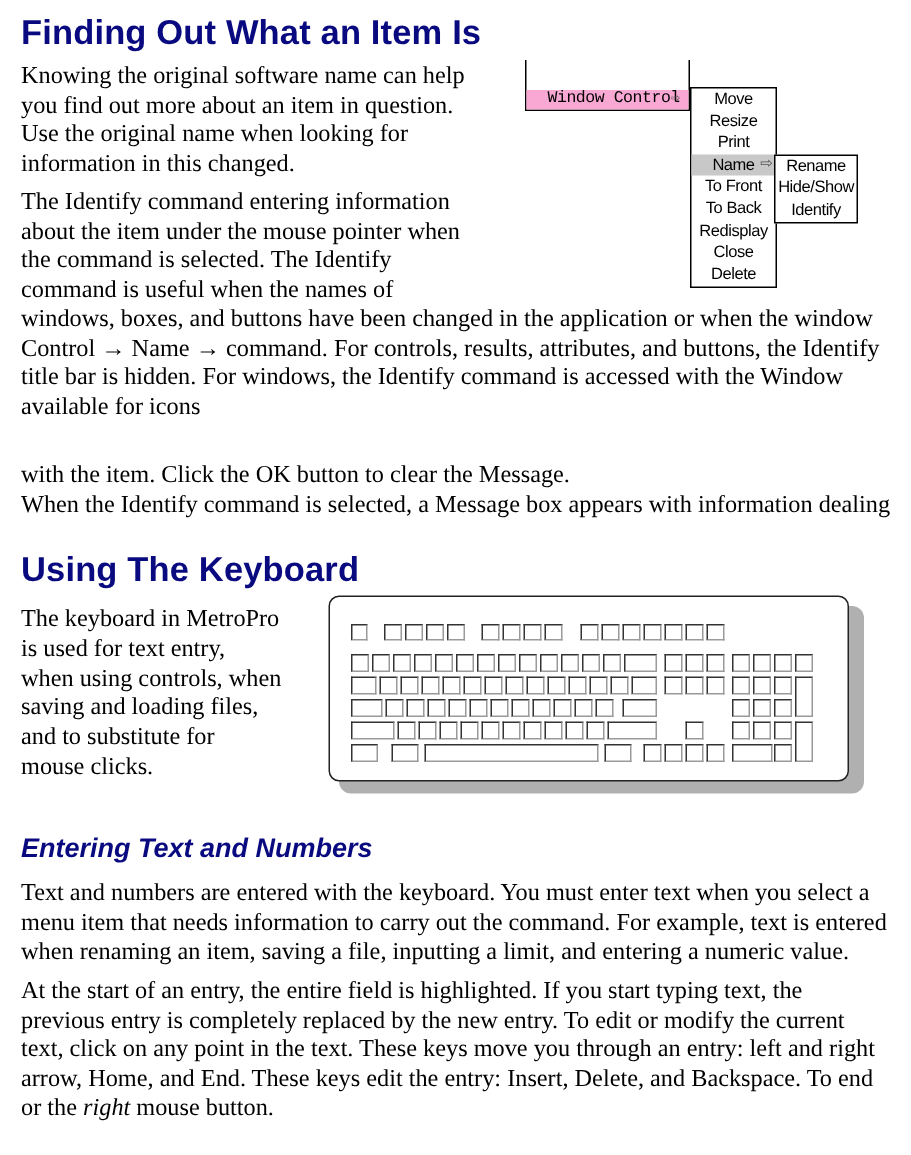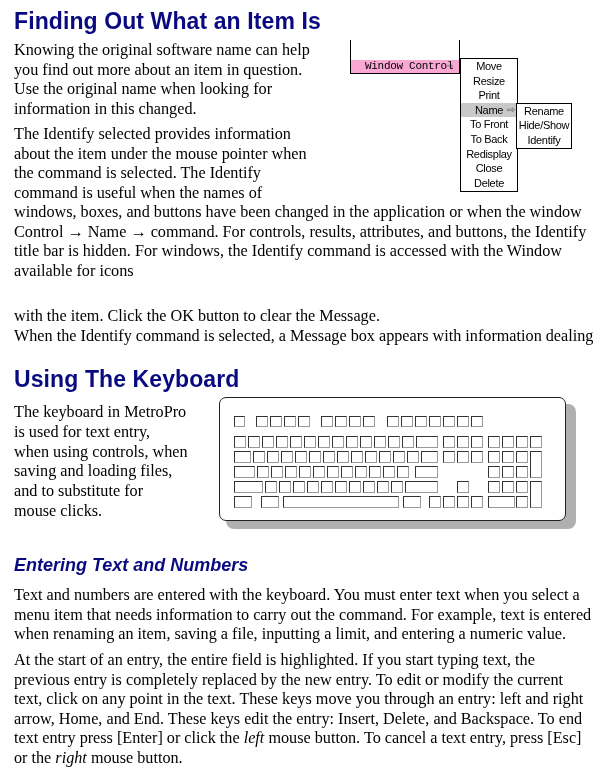--- a/index.html
+++ b/index.html
@@ -41,21 +41,21 @@
 <h1 class="h1" style="top:8px;">Finding Out What an Item Is</h1>
 
 <div class="p" style="top:41px;">
   <div>Knowing the original software name can help</div>
   <div>you find out more about an item in question.</div>
   <div>Use the original name when looking for</div>
   <div>information in this changed.</div>
 </div>
 
 <div class="p" style="top:125px;">
-  <div>The Identify selected provides information</div>
+  <div>The Identify command entering information</div>
   <div>about the item under the mouse pointer when</div>
   <div>the command is selected.  The Identify</div>
   <div>command is useful when the names of</div>
   <div>windows, boxes, and buttons have been changed in the application or when the window</div>
   <div>Control → Name → command.  For controls, results, attributes, and buttons, the Identify</div>
   <div>title bar is hidden.  For windows, the Identify command is accessed with the Window</div>
   <div>available for icons</div>
 </div>
 
 <div class="p" style="top:307px;">
@@ -219,15 +219,14 @@
   <div>Text and numbers are entered with the keyboard.  You must enter text when you select a</div>
   <div>menu item that needs information to carry out the command.  For example, text is entered</div>
   <div>when renaming an item, saving a file, inputting a limit, and entering a numeric value.</div>
 </div>
 
 <div class="p" style="top:651px;">
   <div>At the start of an entry, the entire field is highlighted.  If you start typing text, the</div>
   <div>previous entry is completely replaced by the new entry.  To edit or modify the current</div>
   <div>text, click on any point in the text.  These keys move you through an entry: left and right</div>
   <div>arrow, Home, and End.  These keys edit the entry: Insert, Delete, and Backspace.  To end</div>
-  <div><span>text entry press [Enter] or click the </span><i>left</i><span> mouse button.  To cancel a text entry, press [Esc]</span></div>
   <div><span>or the </span><i>right</i><span> mouse button.</span></div>
 </div>
 
 </body></html>

